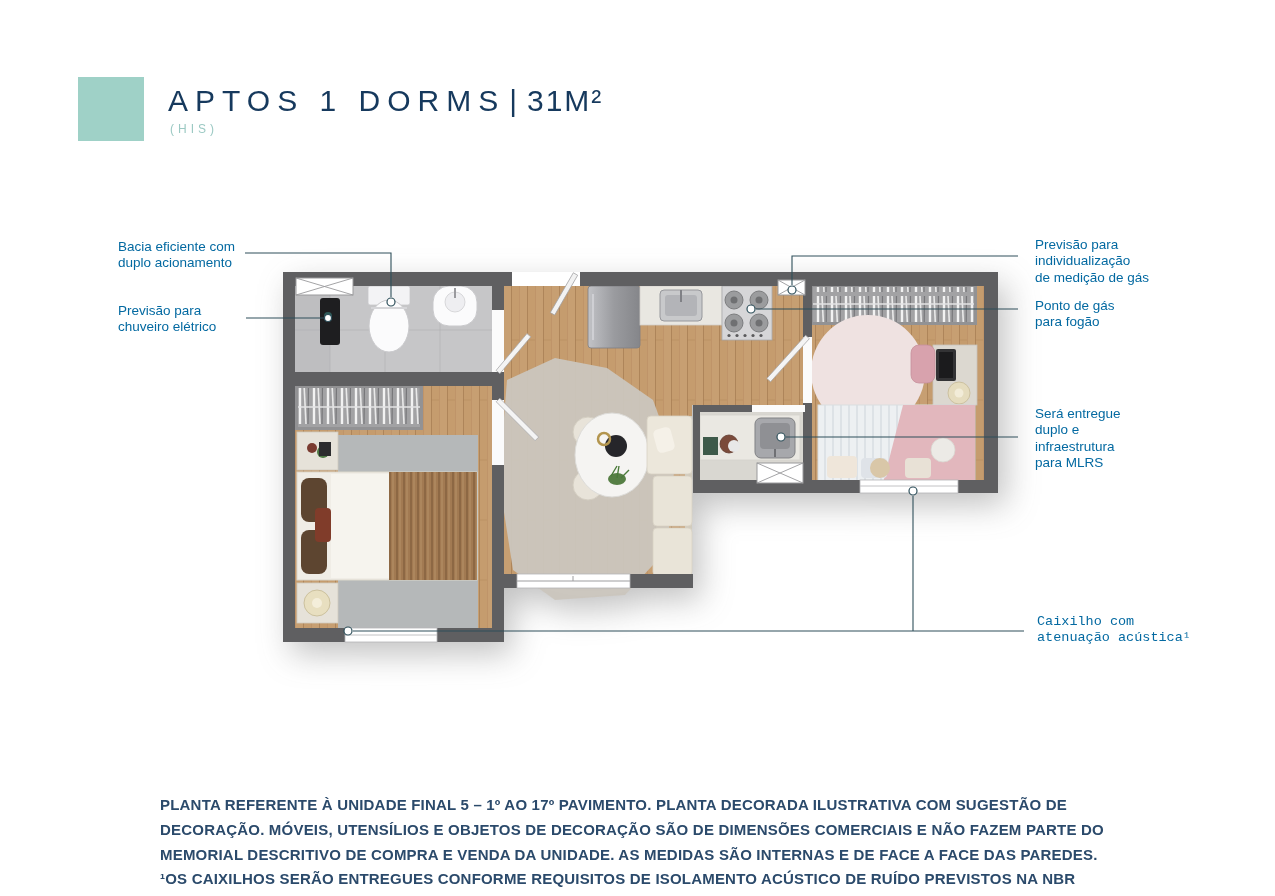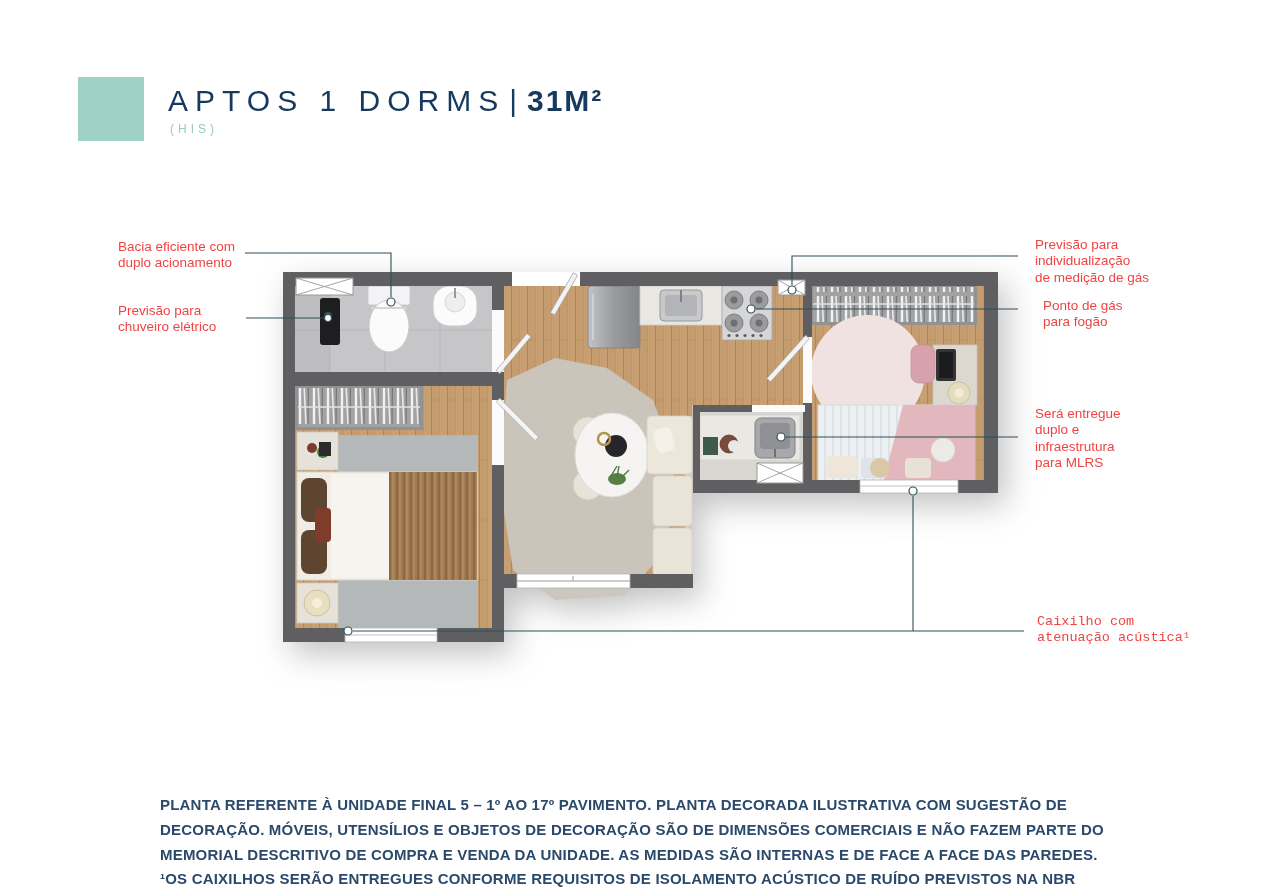--- a/index.html
+++ b/index.html
@@ -5,29 +5,29 @@
   html,body{margin:0;padding:0;background:#ffffff;}
   body{width:1275px;height:896px;position:relative;overflow:hidden;
        font-family:"Liberation Sans",sans-serif;}
   .abs{position:absolute;}
 
   
   #logo-square{left:78px;top:77px;width:66px;height:64px;background:#9fd1c7;}
   #title-row{left:168px;top:84px;color:#16395d;font-size:30px;letter-spacing:7px;
              white-space:nowrap;font-weight:400;}
   #title-row .t-sep{font-weight:300;letter-spacing:0;padding:0 10px 0 4px;color:#16395d;}
-  #title-row .t-area{font-weight:700;letter-spacing:2px;}
+  #title-row .t-area{font-weight:400;letter-spacing:2px;}
   #subtitle{left:170px;top:122px;color:#9bc9c3;font-size:12px;letter-spacing:4px;font-weight:400;}
 
   
-  .callout{color:#ef4444;font-size:13.5px;line-height:1.22;white-space:pre-line;font-weight:400;}
+  .callout{color:#0369a1;font-size:13.5px;line-height:1.22;white-space:pre-line;font-weight:400;}
   #co-bacia{left:118px;top:239px;}
   #co-chuveiro{left:118px;top:303px;}
   #co-gas{left:1035px;top:237px;}
-  #co-ponto{left:1035px;top:298px;margin-left:8px;}
+  #co-ponto{left:1035px;top:298px;}
   #co-tanque{left:1035px;top:406px;}
   #co-caixilho{left:1037px;top:614px;font-family:Liberation Mono, monospace;}
 
   
   #plan{left:255px;top:250px;width:745px;height:415px;
         filter:drop-shadow(8px 12px 16px rgba(70,70,70,0.33));}
   #leaders{left:0;top:0;width:1275px;height:896px;pointer-events:none;z-index:5;}
 
   
   #disclaimer{left:160px;top:793px;width:952px;color:#2b4a6b;font-size:15px;

